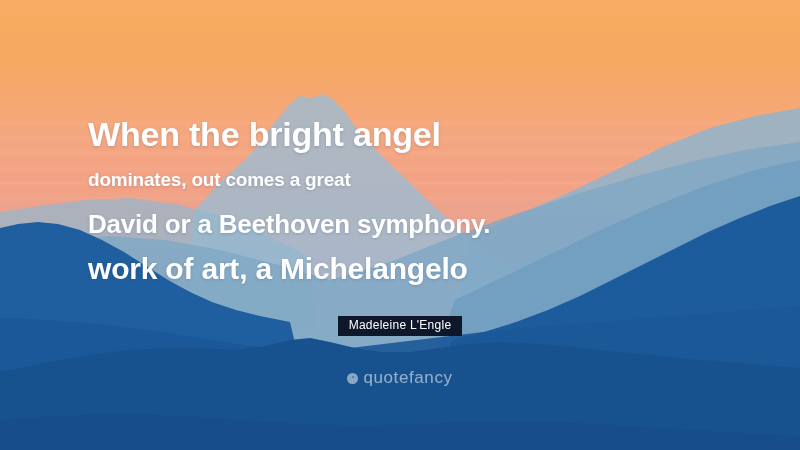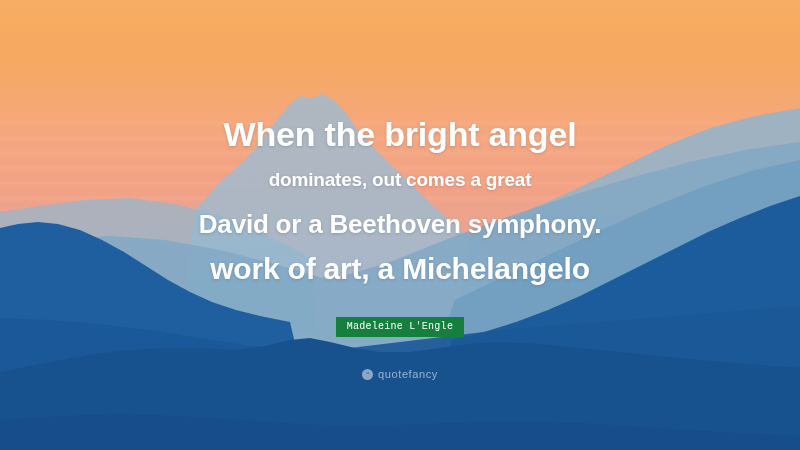--- a/index.html
+++ b/index.html
@@ -56,22 +56,21 @@
     left: 0; right: 0; bottom: 0;
     width: 800px;
   }
   .layer svg { display: block; width: 800px; }
 
   
   .quote-block {
     position: absolute;
     left: 0; right: 0;
     top: 112px;
-    text-align: center;
-    padding: 0 60px;
+    padding: 0 88px;
     box-sizing: border-box;
   }
   .quote-line {
     color: #ffffff;
     font-weight: 700;
     letter-spacing: -0.2px;
     text-shadow: 0 1px 3px rgba(40,60,90,0.22);
     white-space: nowrap;
   }
   .quote-line.l1 { font-size: 34px; line-height: 45px; }
@@ -81,28 +80,27 @@
 
   
   .author-wrap {
     position: absolute;
     left: 0; right: 0;
     top: 315px;
     text-align: center;
   }
   .author-badge {
     display: inline-block;
-    background: #15803d;
+    background: #0f172a;
     color: #ffffff;
-    font-size: 10px;
+    font-size: 12px;
     font-weight: 400;
     letter-spacing: 0.25px;
     padding: 4px 11px 5px 11px;
     line-height: 11px;
-    font-family: Liberation Mono, monospace;
   }
 
   
   .watermark {
     position: absolute;
     left: 0; right: 0;
     top: 368px;
     display: flex;
     align-items: center;
     justify-content: center;
@@ -119,21 +117,21 @@
   }
   .wm-logo span {
     font-size: 6px;
     color: #2f6da8;
     font-weight: 700;
     line-height: 1;
     letter-spacing: -0.5px;
   }
   .wm-text {
     color: rgba(255,255,255,0.88);
-    font-size: 11px;
+    font-size: 17px;
     letter-spacing: 0.6px;
     font-weight: 400;
   }
 </style>
 </head>
 <body>
 
 <div id="stage">
 
   <div class="sky"></div>

